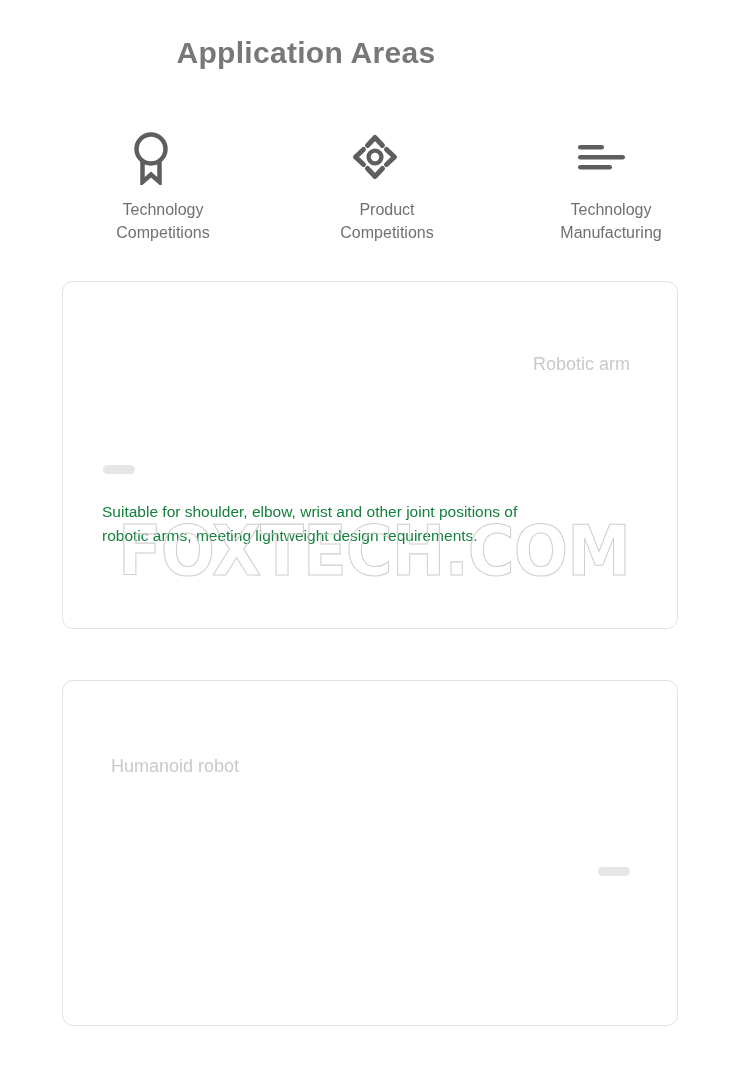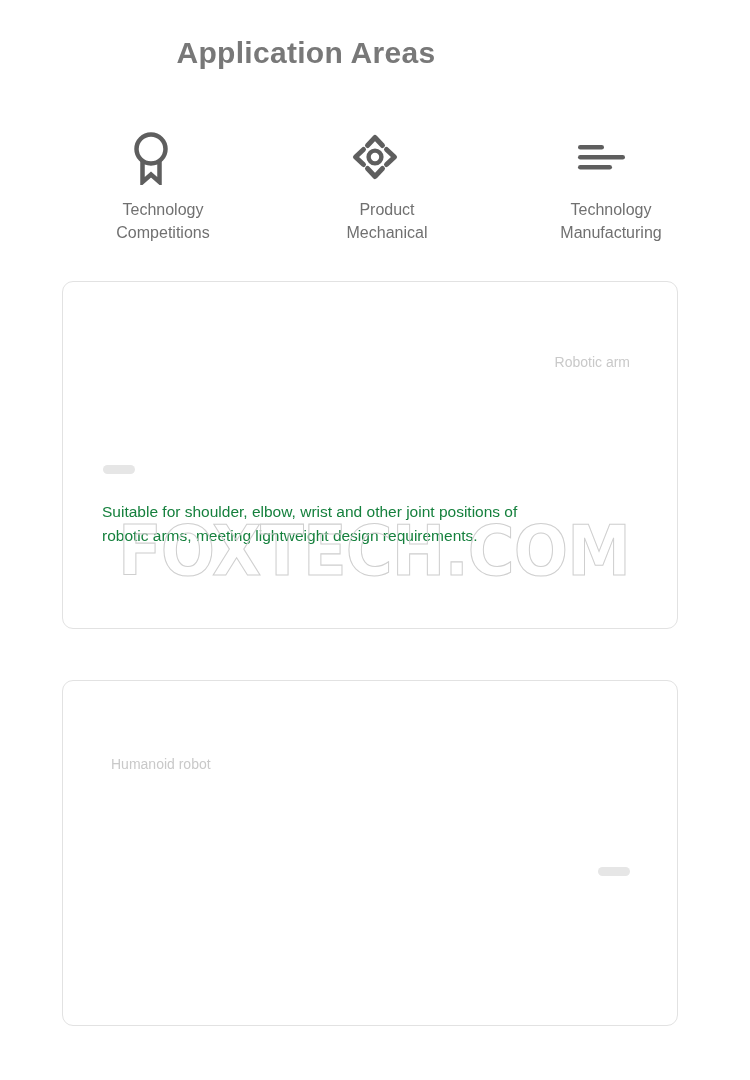--- a/index.html
+++ b/index.html
@@ -76,21 +76,21 @@
   #card-2 { top: 680px; height: 346px; }
 
   .card-inner {
     position: relative;
     width: 100%;
     height: 100%;
   }
 
   .card-heading {
     position: absolute;
-    font-size: 14px;
+    font-size: 18px;
     color: #c9c9c9;
     white-space: nowrap;
   }
   #card-1 .card-heading { top: 72px; right: 47px; }
   #card-2 .card-heading { top: 75px; left: 48px; }
 
   .pill {
     position: absolute;
     width: 32px;
     height: 9px;
@@ -153,21 +153,21 @@
     <div class="feature-icon">
       <svg width="56" height="54" viewBox="0 0 56 54">
         <circle cx="28" cy="27" r="6.4" fill="none" stroke="#5e5e5e" stroke-width="4.4"></circle>
         <path d="M20.5 15.5 L28 7.5 L35.5 15.5" fill="none" stroke="#5e5e5e" stroke-width="5" stroke-linecap="round" stroke-linejoin="round"></path>
         <path d="M20.5 38.5 L28 46.5 L35.5 38.5" fill="none" stroke="#5e5e5e" stroke-width="5" stroke-linecap="round" stroke-linejoin="round"></path>
         <path d="M16.5 19.5 L8.5 27 L16.5 34.5" fill="none" stroke="#5e5e5e" stroke-width="5" stroke-linecap="round" stroke-linejoin="round"></path>
         <path d="M39.5 19.5 L47.5 27 L39.5 34.5" fill="none" stroke="#5e5e5e" stroke-width="5" stroke-linecap="round" stroke-linejoin="round"></path>
       </svg>
     </div>
     <div class="feature-label">Product
-Mechanical</div>
+Competitions</div>
   </div>
 
   <div class="feature">
     <div class="feature-icon">
       <svg width="52" height="42" viewBox="0 0 52 42">
         <rect x="5" y="9" width="26" height="4.6" rx="2.3" fill="#5e5e5e"></rect>
         <rect x="5" y="19" width="47" height="4.6" rx="2.3" fill="#5e5e5e"></rect>
         <rect x="5" y="29" width="34" height="4.6" rx="2.3" fill="#5e5e5e"></rect>
       </svg>
     </div>

